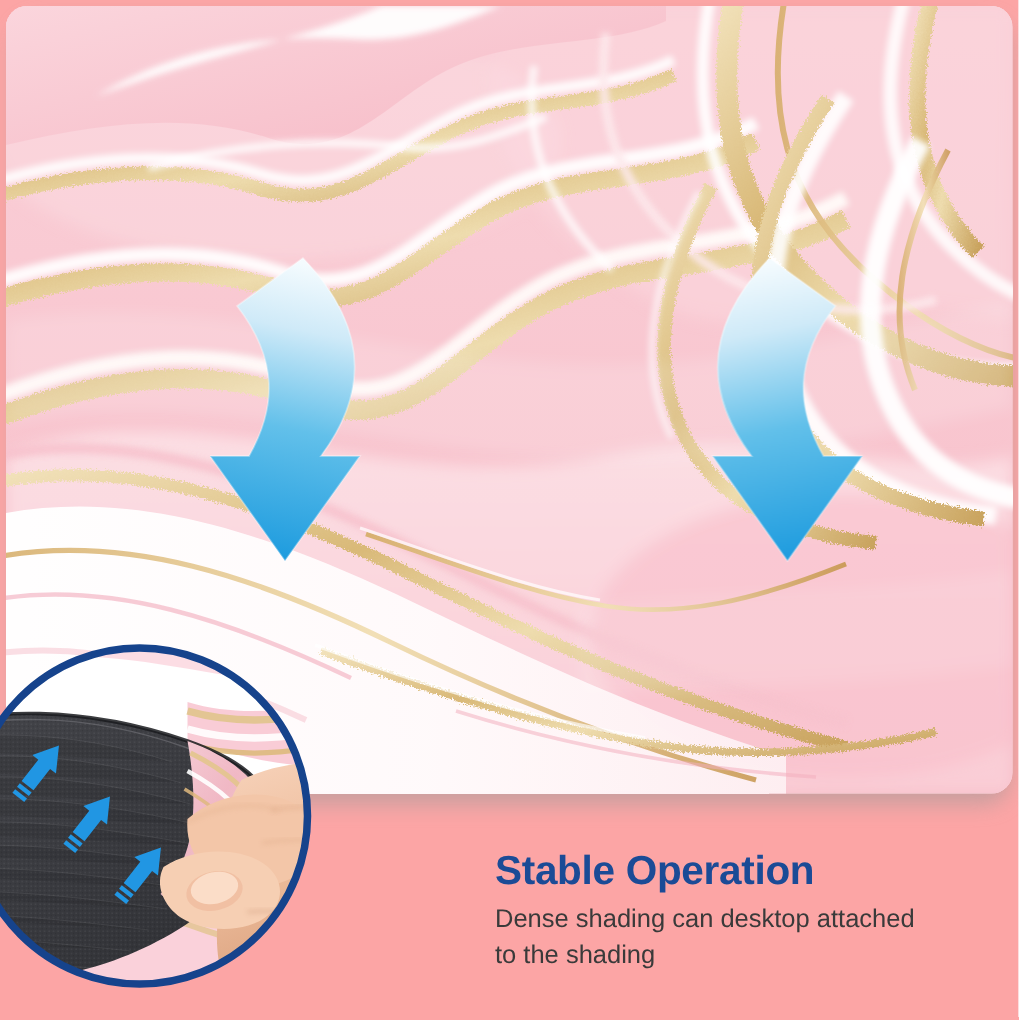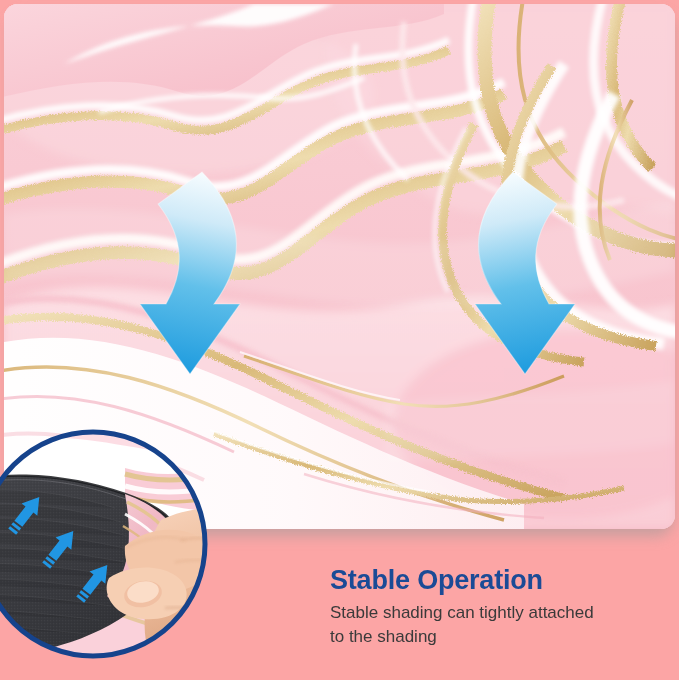--- a/index.html
+++ b/index.html
@@ -341,18 +341,18 @@
         </g>
       </g>
 
       <circle cx="118" cy="116" r="112" fill="none" stroke="#16438c" stroke-width="5"></circle>
     </svg>
   </div>
 
   <div id="caption">
     <h2 id="caption-title">Stable Operation</h2>
     <p id="caption-body">
-      <span>Stable shading can tightly attached</span><br>
+      <span>Dense shading can desktop attached</span><br>
       <span>to the shading</span>
     </p>
   </div>
 
 </div>
 
 </body></html>

